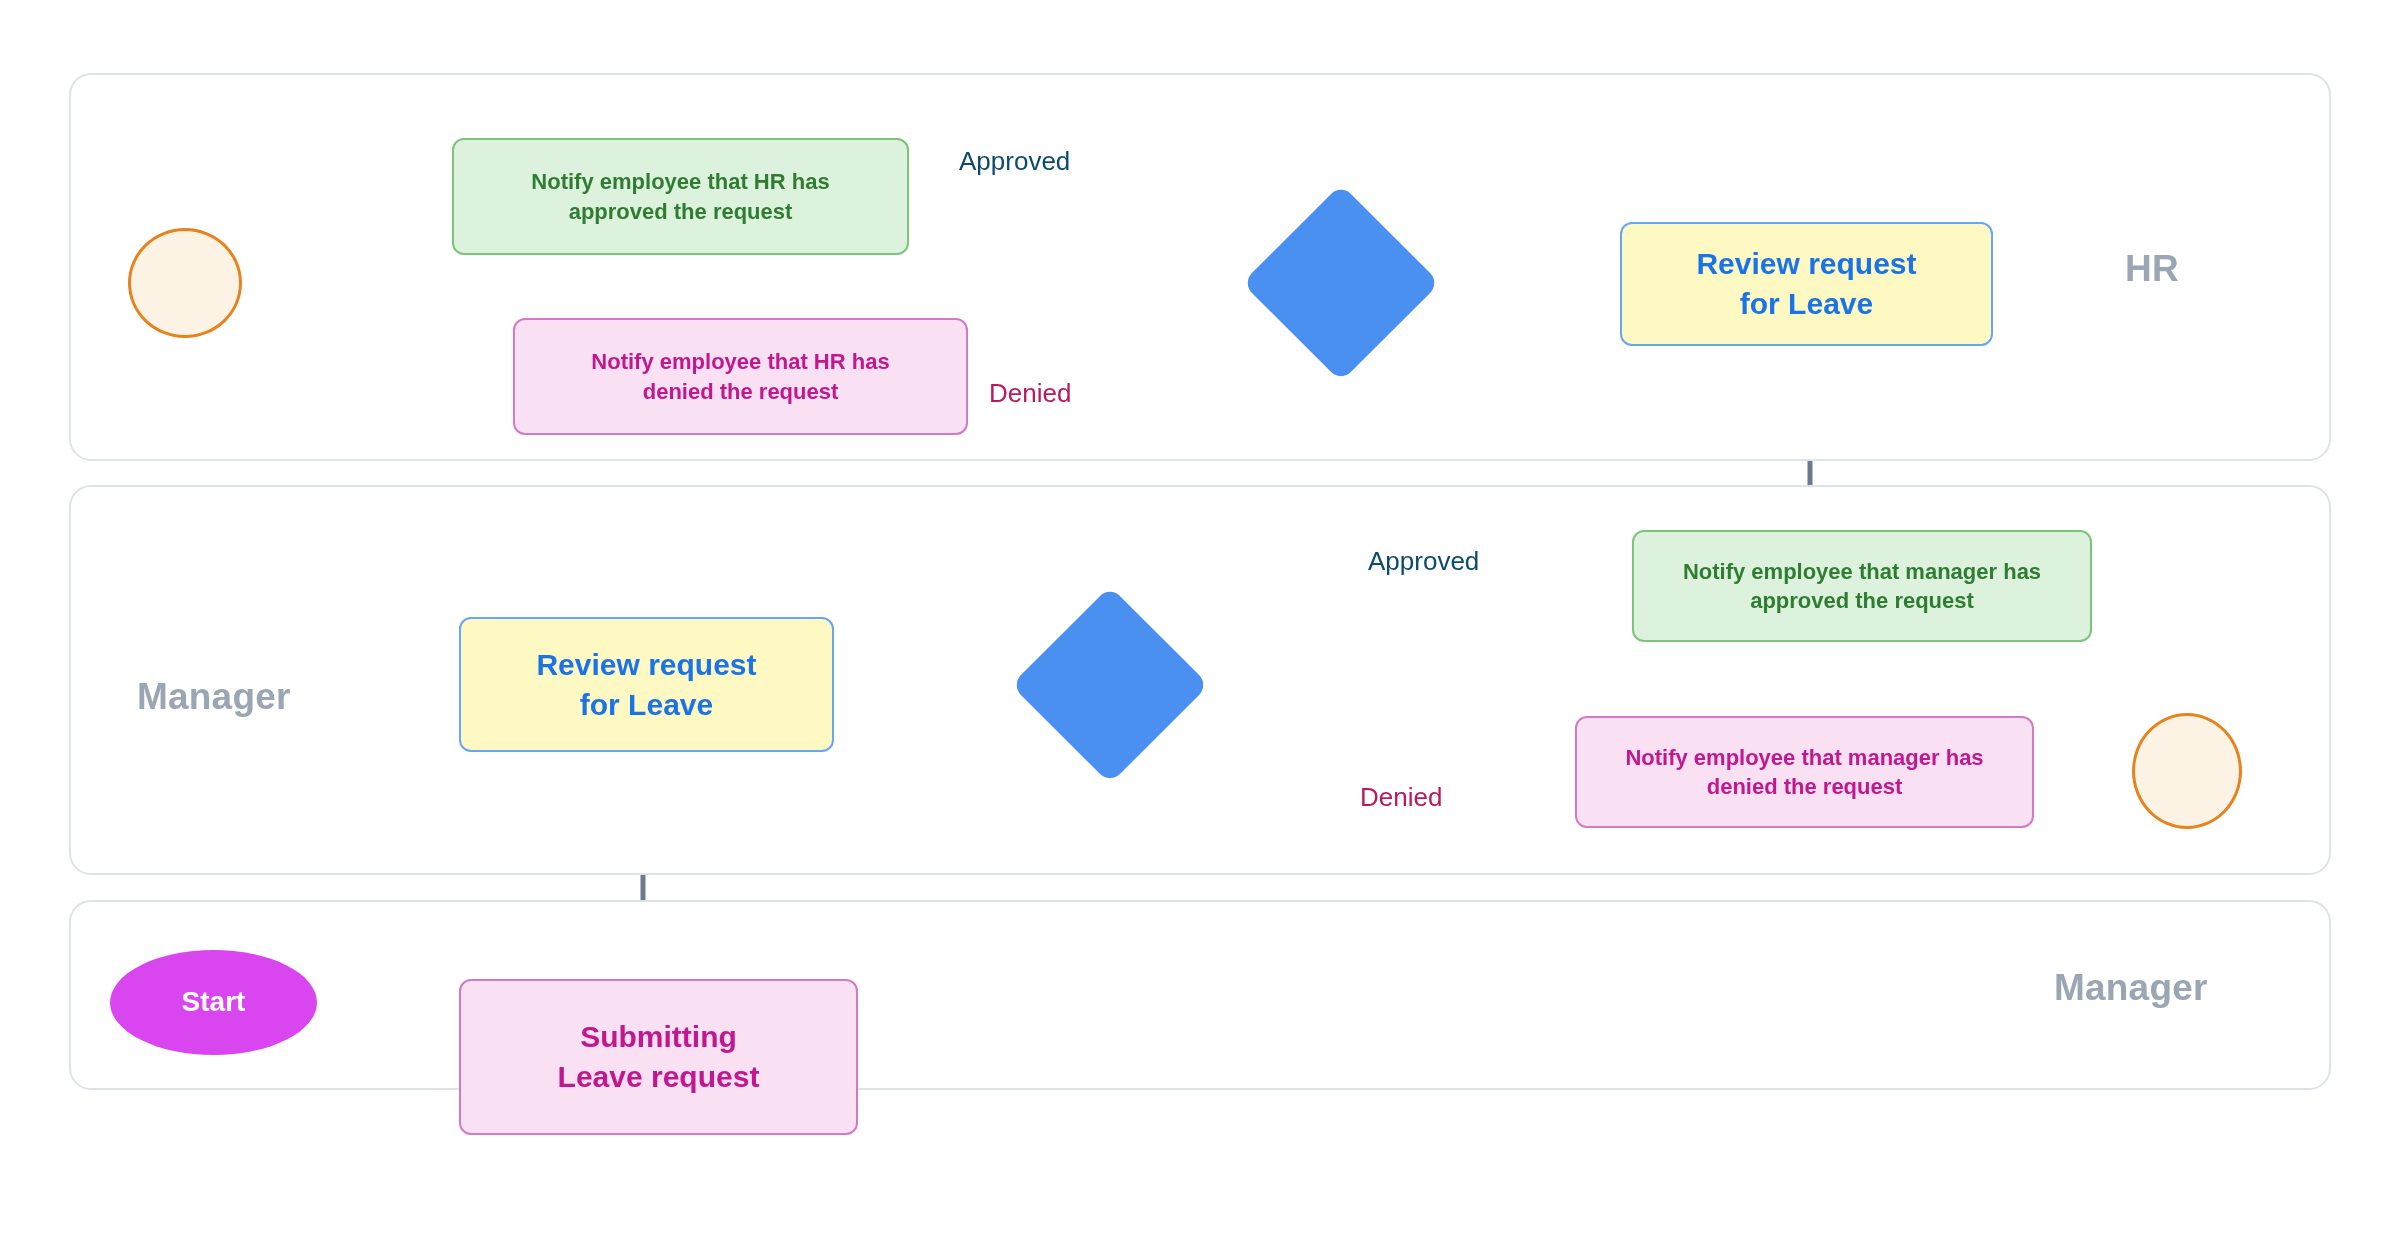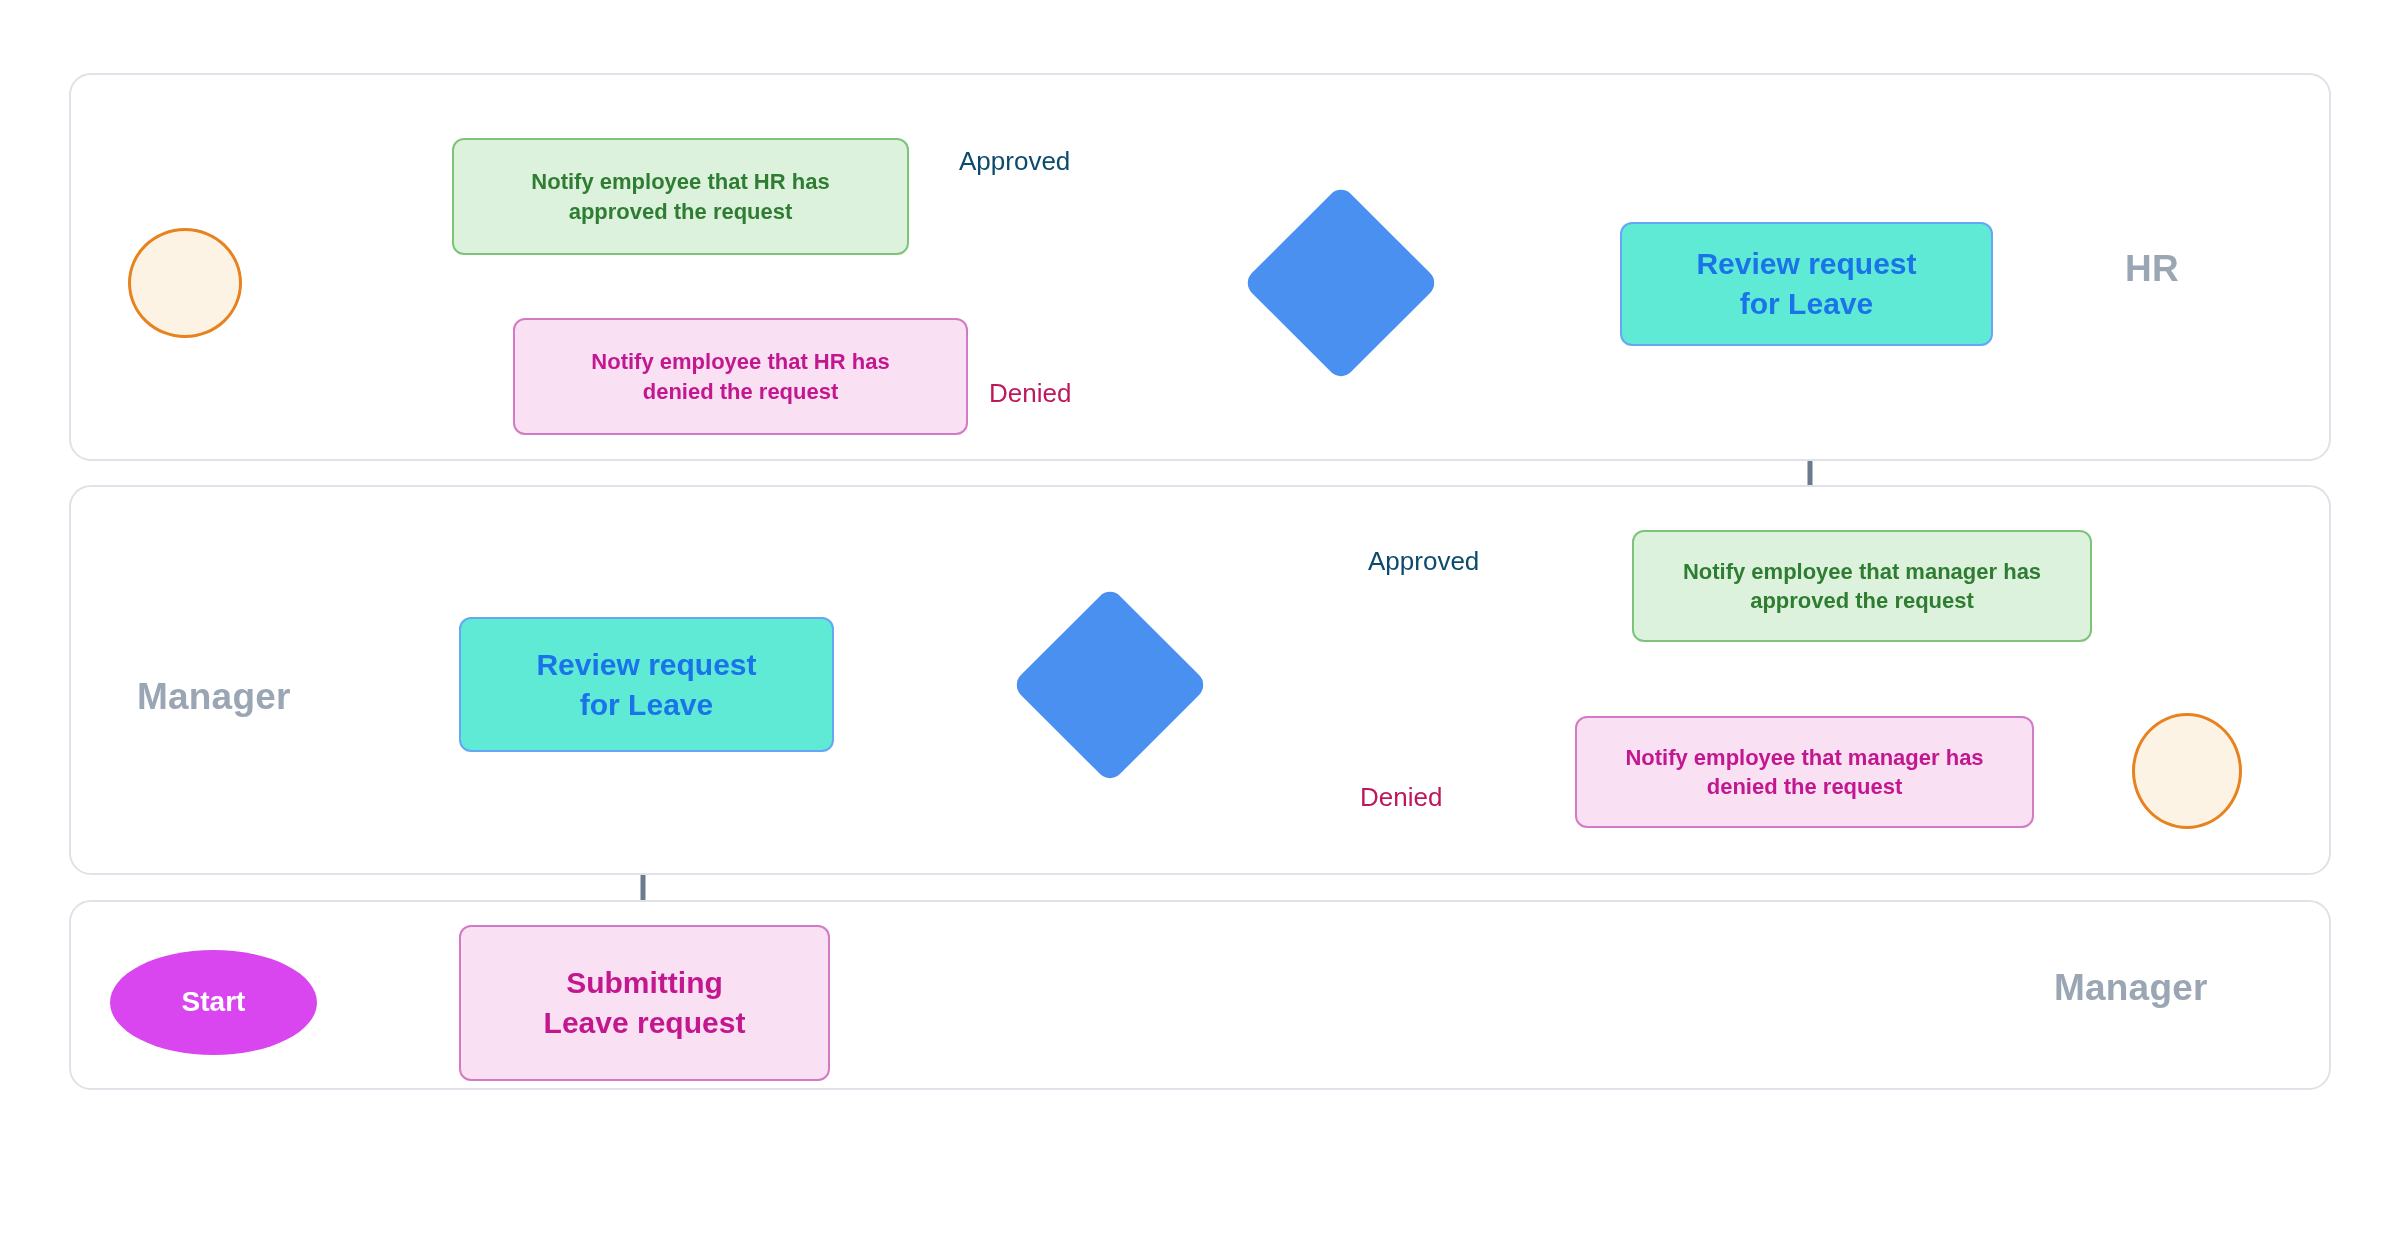--- a/index.html
+++ b/index.html
@@ -48,21 +48,21 @@
     text-align: center;
     line-height: 1.32;
   }
   .box {
     border-radius: 12px;
     border-width: 2px;
     border-style: solid;
   }
   .box-green { background: #ddf2dc; border-color: #7dc47a; color: #2f7d32; }
   .box-pink  { background: #f9e0f3; border-color: #d27bc4; color: #c2178f; }
-  .box-blue  { background: #5eead4; border-color: #66a6f5; color: #1a73e8; }
+  .box-blue  { background: #fef9c3; border-color: #66a6f5; color: #1a73e8; }
 
   .node-title-blue { font-size: 30px; font-weight: 700; }
   .node-title-pink { font-size: 30px; font-weight: 700; }
   .node-notify     { font-size: 22px; font-weight: 700; padding: 0 16px; margin-left: 47px; }
 
   .ellipse-start {
     background: #d946ef;
     border-radius: 50%;
     color: #ffffff;
     font-size: 28px;
@@ -223,21 +223,21 @@
 
   <div class="conn-label lbl-denied" style="left:1360px; top:782px;">Denied</div>
 
   <div class="lane" id="lane-employee"></div>
   <div class="lane-label" id="label-employee">Manager</div>
 
   <div class="node ellipse-start" style="left:110px; top:950px; width:207px; height:105px;">
     <span>Start</span>
   </div>
 
-  <div class="node box box-pink node-title-pink" style="left:459px; top:925px; width:371px; height:156px;">
+  <div class="node box box-pink node-title-pink" style="left:459px; top:979px; width:399px; height:156px;">
     <span>
       <span>Submitting</span><br>
       <span>Leave request</span>
     </span>
   </div>
 
 
 </div>
 
 </body></html>

